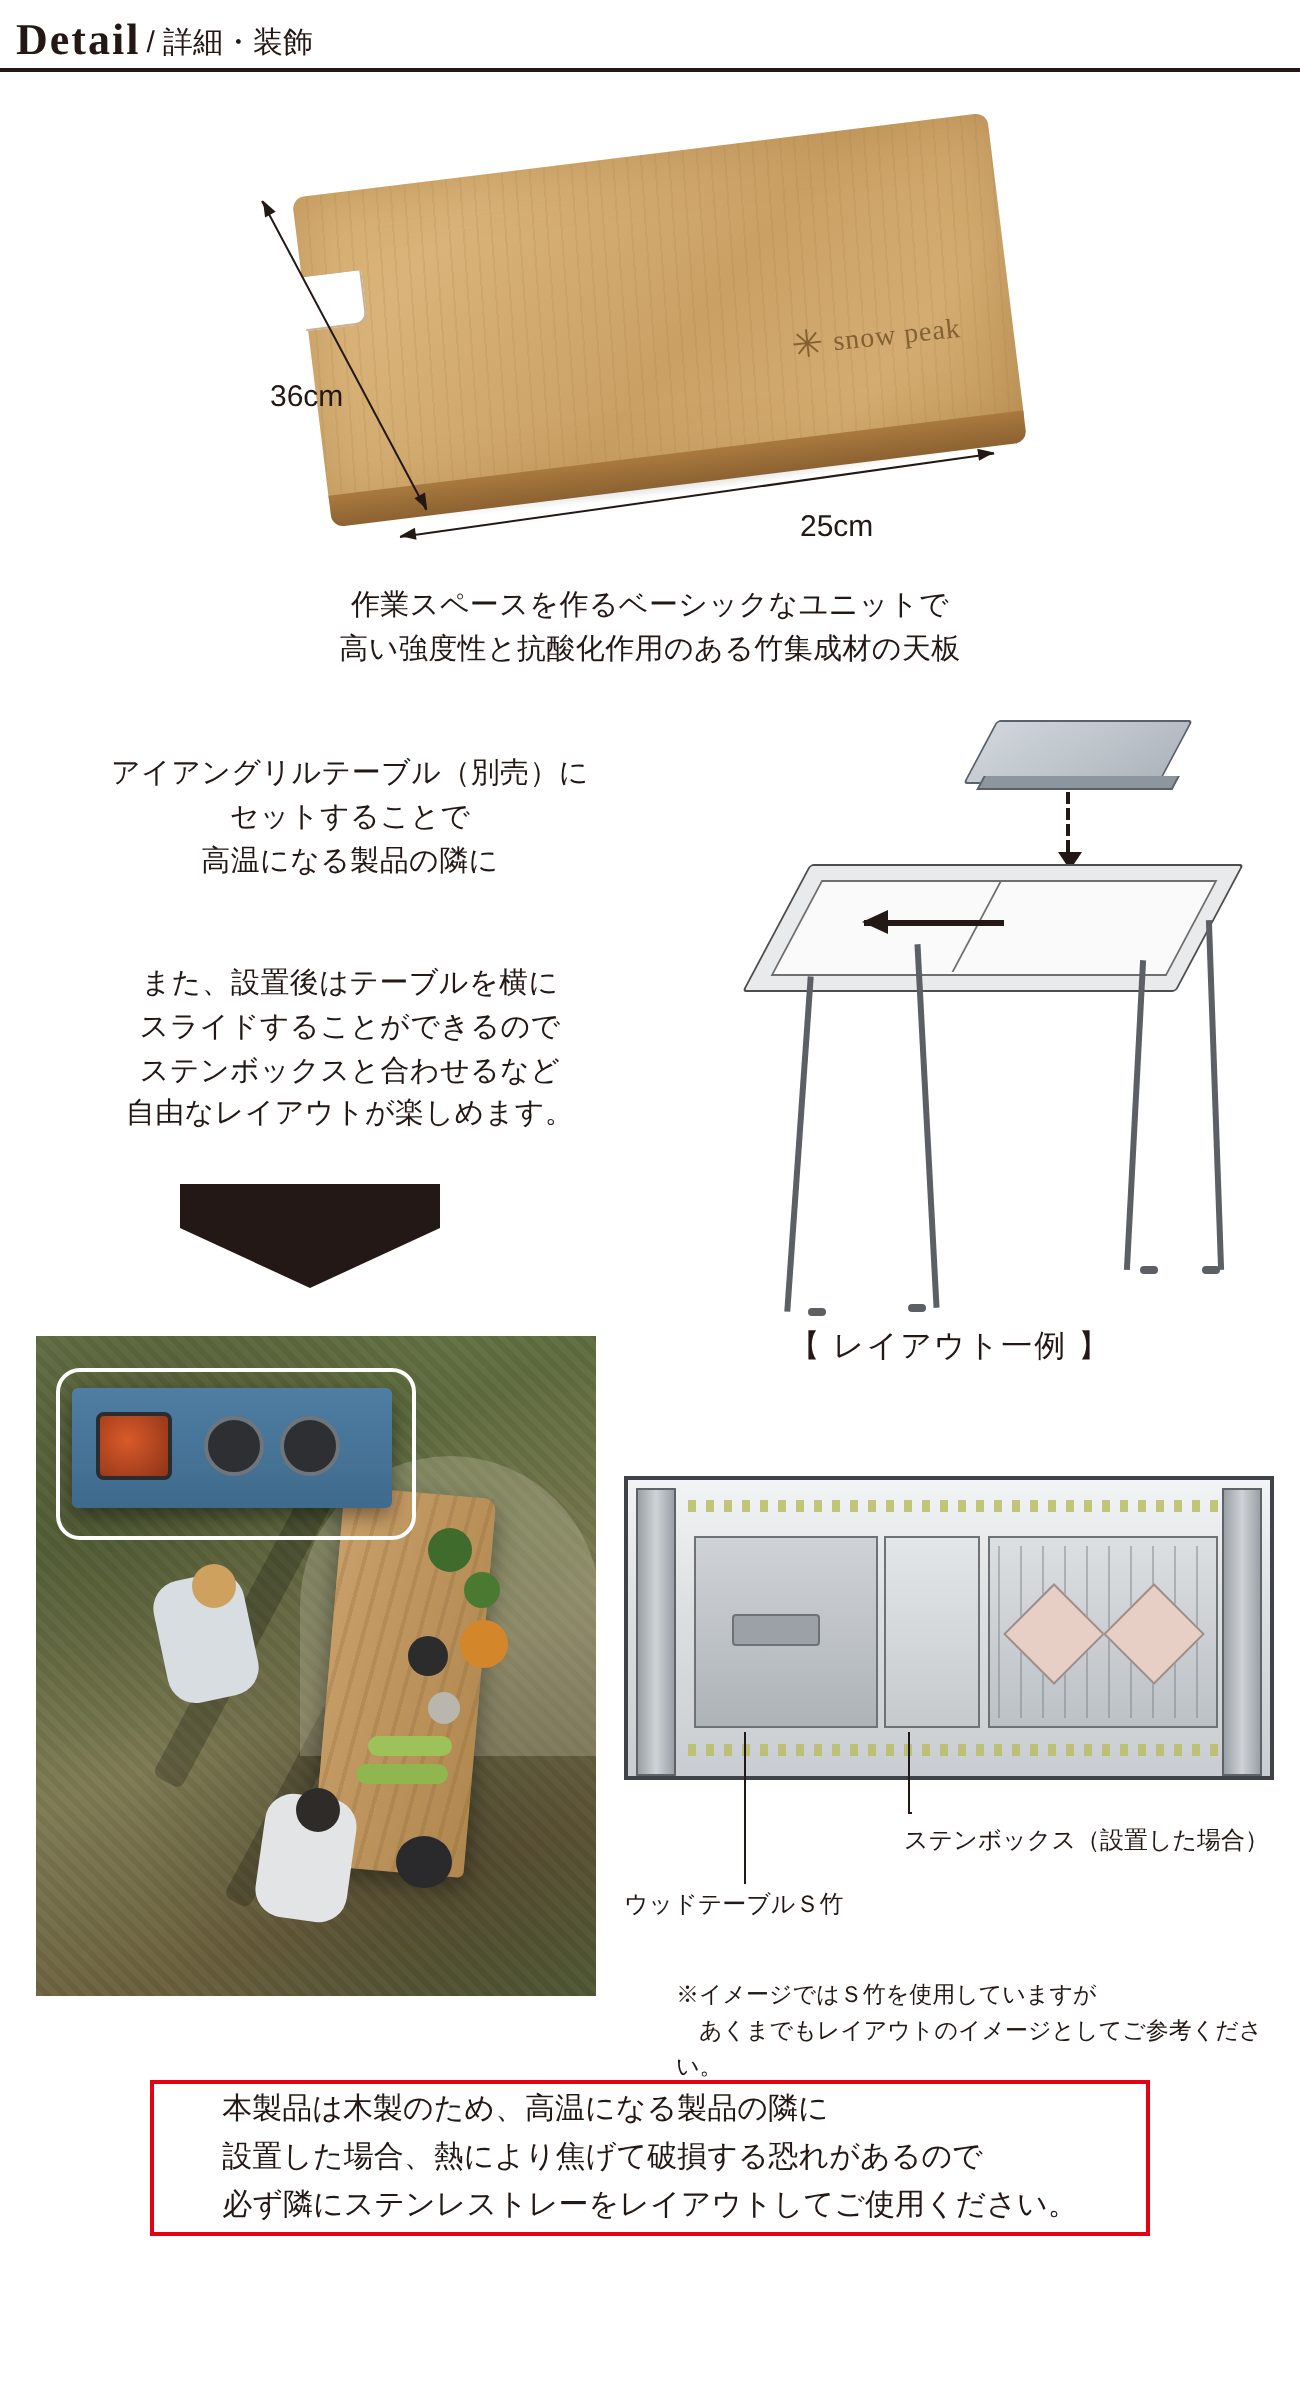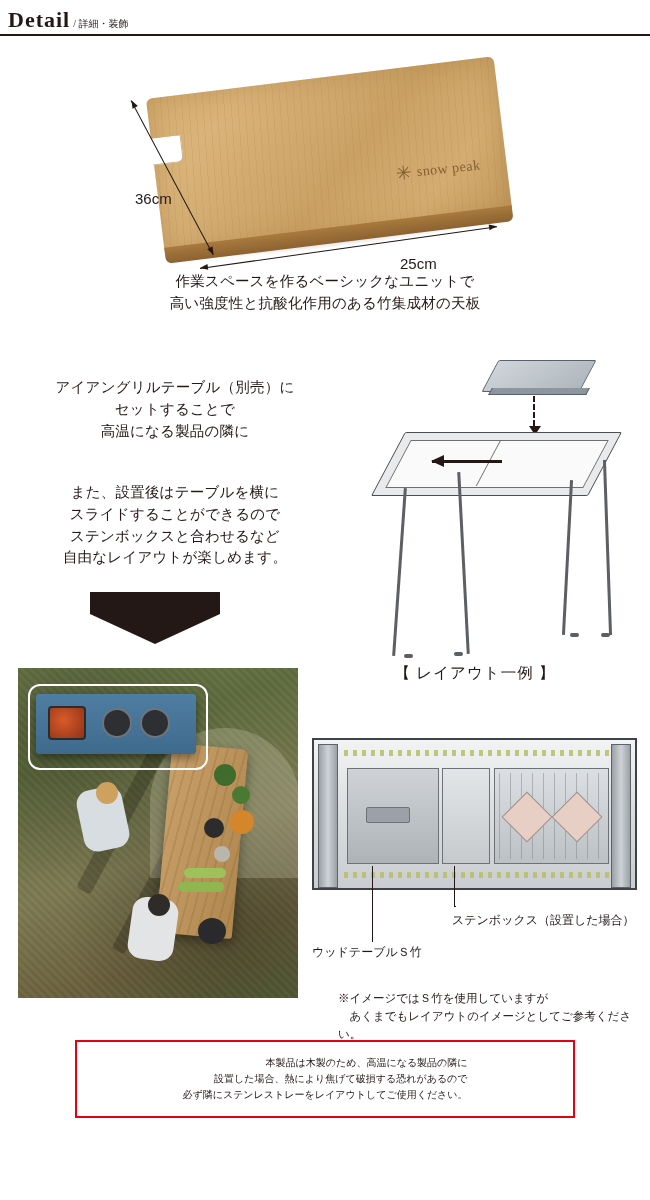--- a/index.html
+++ b/index.html
@@ -30,25 +30,24 @@
     padding-bottom: 3px;
   }
   .header-title {
     font-family: "Liberation Serif", serif;
     font-weight: bold;
     font-size: 22px;
     letter-spacing: 1px;
     line-height: 1;
   }
   .header-sub {
-    font-size: 10px;
+    font-size: 15px;
     margin-left: 3px;
     padding-bottom: 2px;
     line-height: 1;
-    font-family: Liberation Serif, serif;
   }
 
   
   .txt {
     position: absolute;
     text-align: center;
     line-height: 1.5;
     font-size: 14.5px;
     letter-spacing: 0.2px;
     white-space: pre-line;
@@ -503,22 +502,22 @@
     width: 500px;
     height: 78px;
     box-sizing: border-box;
     border: 2px solid #e50012;
     display: flex;
     align-items: center;
     justify-content: center;
   }
   .caution p {
     margin: 0;
-    text-align: right;
-    font-size: 10px;
+    text-align: left;
+    font-size: 15px;
     line-height: 1.6;
     white-space: pre-line;
   }
 </style>
 </head>
 <body>
 
 <div class="header">
   <span class="header-title">Detail</span>
   <span class="header-sub">/ 詳細・装飾</span>
@@ -538,21 +537,21 @@
     </div>
   </div>
 
   <div class="dim-line" style="left:36px; top:45px; width:175px; transform: rotate(62deg);"></div>
   <div class="dim-label" style="left:40px; top:135px;">36cm</div>
 
   <div class="dim-line" style="left:105px; top:213px; width:300px; transform: rotate(-8deg);"></div>
   <div class="dim-label" style="left:305px; top:200px;">25cm</div>
 </div>
 
-<div class="txt" style="left:75px; top:271px; width:500px;">作業スペースを作るベーシックなユニットで
+<div class="txt" style="left:75px; top:293px; width:500px;">作業スペースを作るベーシックなユニットで
 高い強度性と抗酸化作用のある竹集成材の天板</div>
 
 <div class="txt" style="left:10px; top:377px; width:330px;">アイアングリルテーブル（別売）に
 セットすることで
 高温になる製品の隣に</div>
 
 <div class="txt" style="left:10px; top:482px; width:330px;">また、設置後はテーブルを横に
 スライドすることができるので
 ステンボックスと合わせるなど
 自由なレイアウトが楽しめます。</div>

